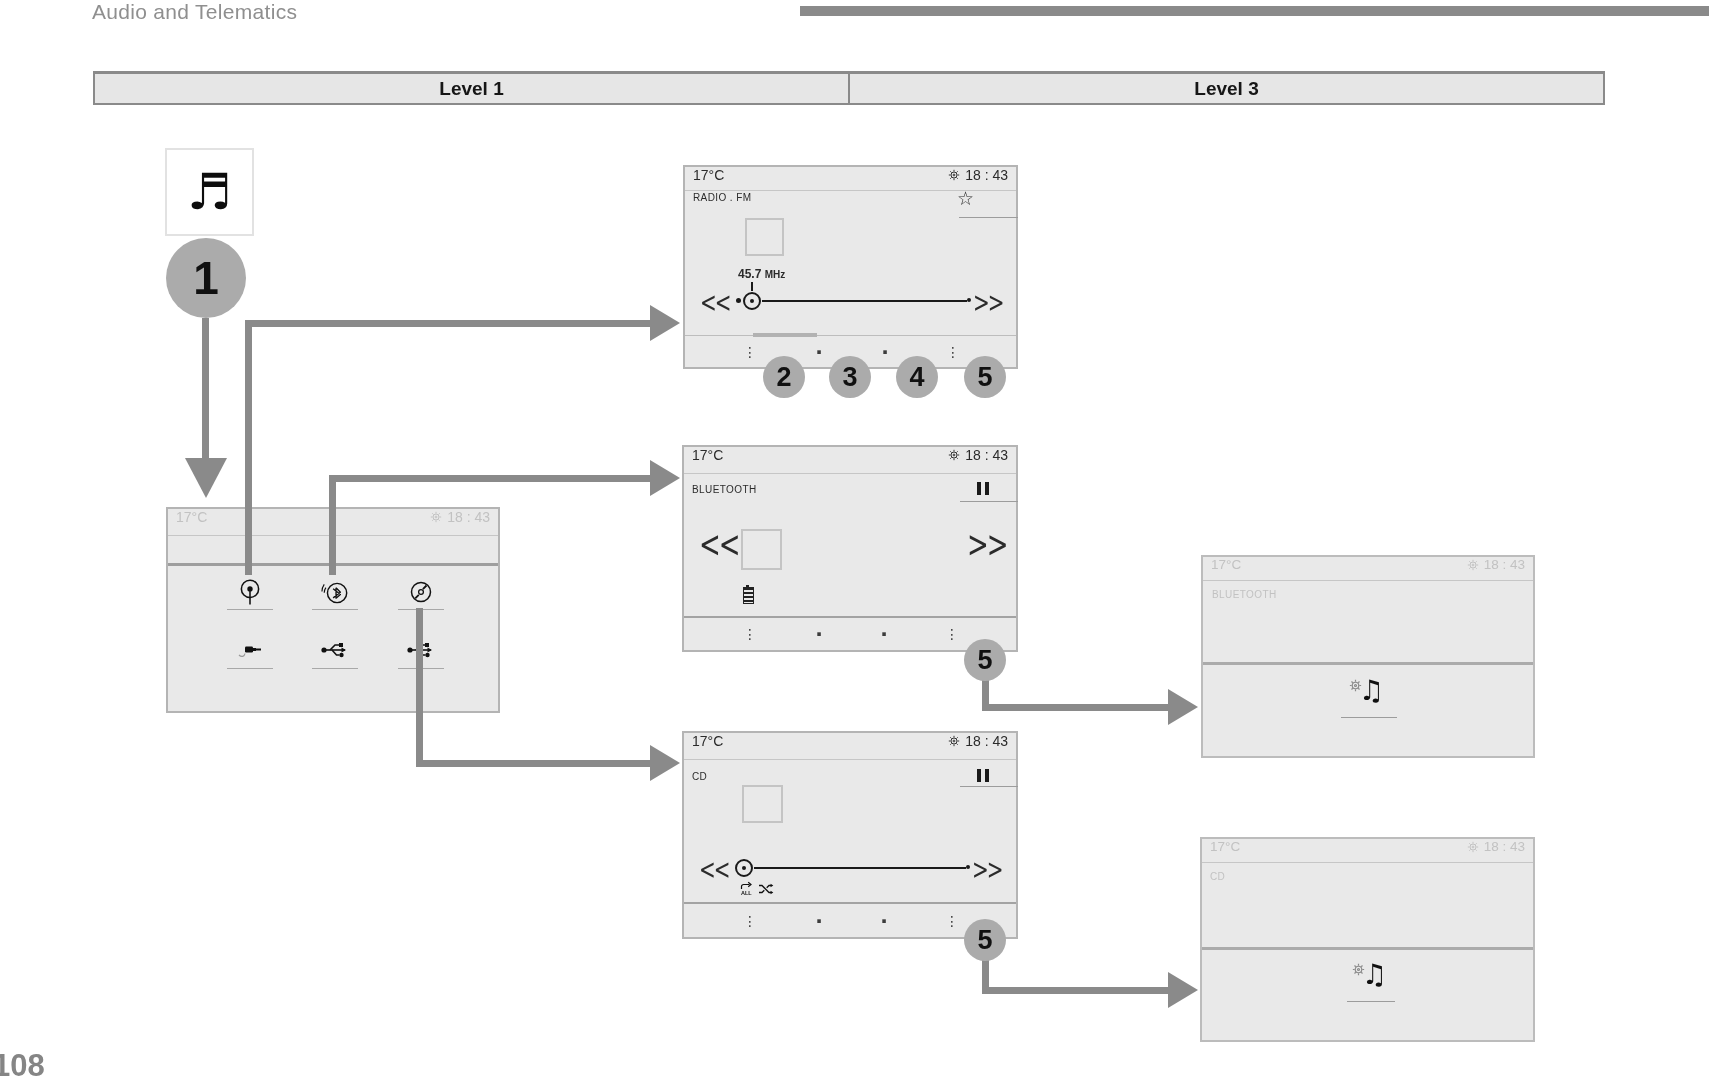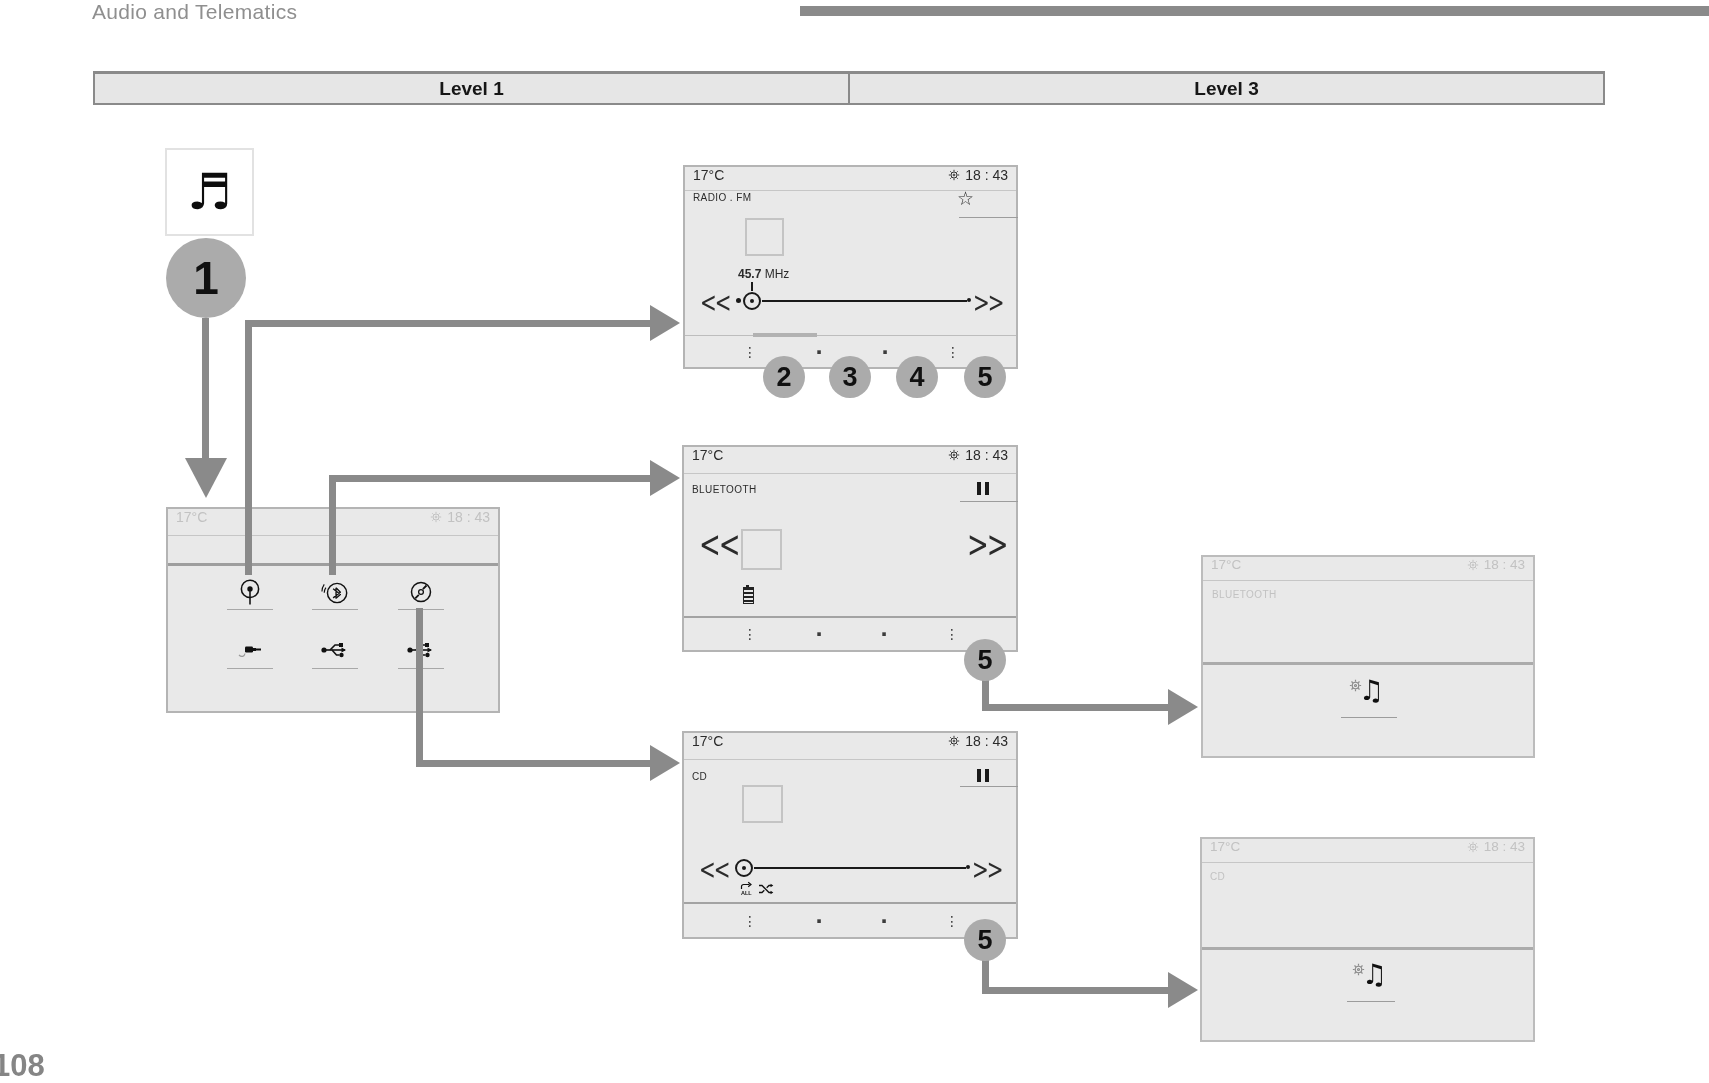--- a/index.html
+++ b/index.html
@@ -65,21 +65,21 @@
   .dock{position:absolute;left:0;right:0;bottom:0;}
   .dock span{position:absolute;top:50%;transform:translate(-50%,-50%);
     color:#3c3c3c;font-family:"DejaVu Sans",sans-serif;}
   .dots-v{font-size:14px;}
   .dot-s{font-size:20px;font-weight:bold;}
   .batt{position:absolute;width:9px;height:15px;border:1px solid #222;
     background:repeating-linear-gradient(180deg,#222 0 2px,transparent 2px 4px);}
   .batt::before{content:"";position:absolute;left:2px;top:-3px;width:3px;height:2px;background:#222;}
   .star{position:absolute;font-family:"DejaVu Sans",sans-serif;font-size:19px;color:#2b2b2b;line-height:1;}
   .freq{position:absolute;color:#2b2b2b;font-size:12px;font-weight:bold;}
-  .freq small{font-size:12px;font-weight:normal;}
+  .freq small{font-size:10px;font-weight:bold;}
   .tick{position:absolute;width:2px;height:9px;background:#1a1a1a;}
   .divider{position:absolute;left:0;right:0;height:3px;background:#ababab;}
   .set-note{position:absolute;}
   .set-note .note{position:absolute;left:10px;top:0;font-family:"DejaVu Sans",sans-serif;
     font-size:28px;color:#101010;line-height:1;}
   .icon-cell{position:absolute;transform:translate(-50%,-50%);}
   .seg{position:absolute;height:4px;background:#b2b2b2;}
 </style>
 </head>
 <body>

